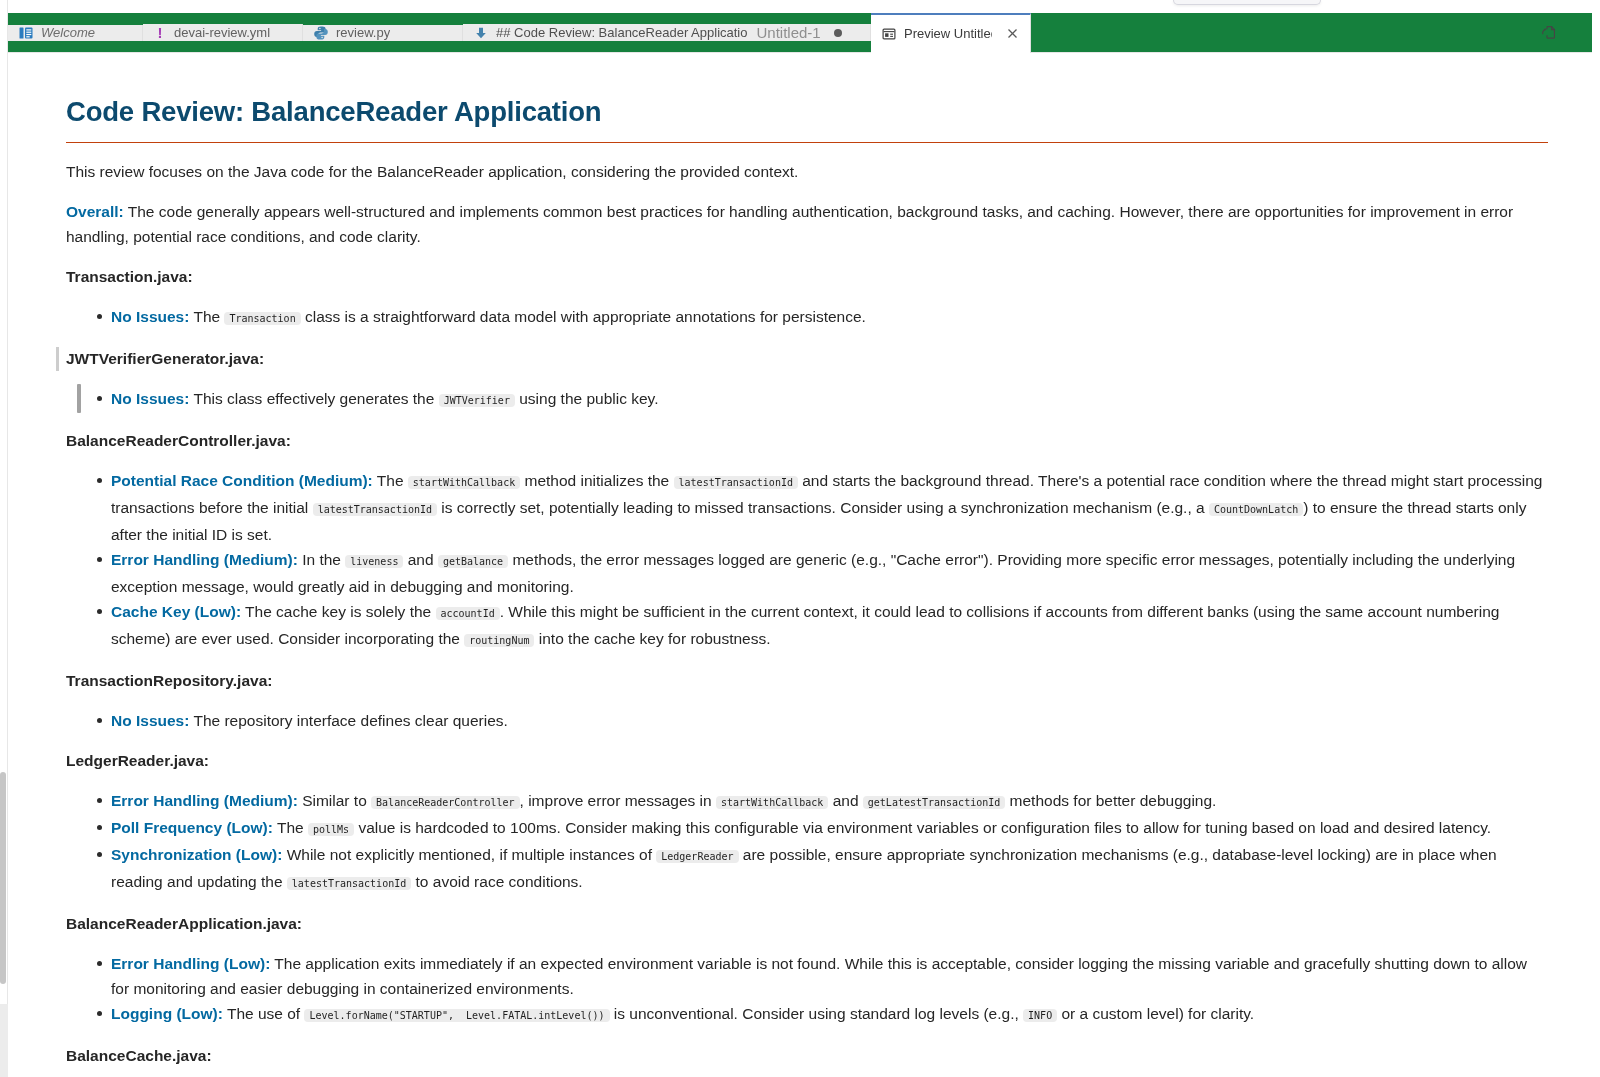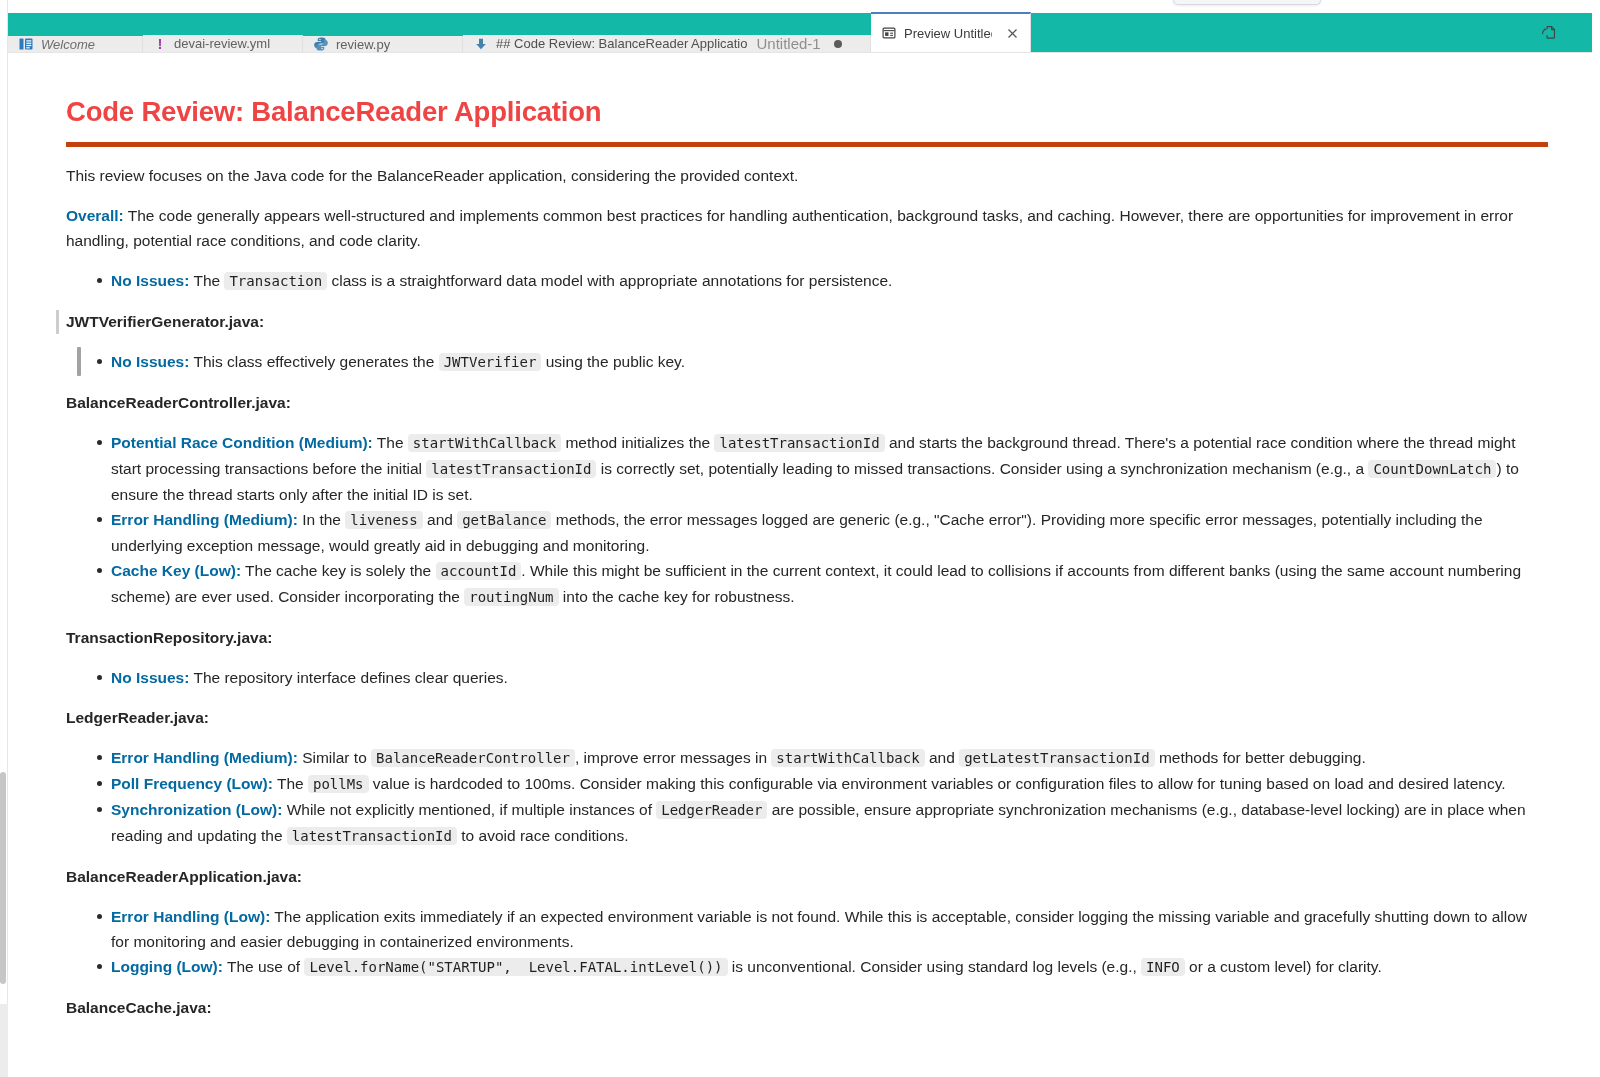--- a/index.html
+++ b/index.html
@@ -7,48 +7,48 @@
     width:1600px;height:1077px;overflow:hidden;background:#ffffff;
     font-family:"Liberation Sans", sans-serif;position:relative;
   }
   
   .left-strip{position:absolute;left:0;top:0;width:8px;height:1077px;background:#fff;border-right:1px solid #e7e7e7;box-sizing:border-box;}
   .left-scroll-thumb{position:absolute;left:0;top:772px;width:6px;height:212px;background:#c6c6c6;border-radius:3px;}
   .left-corner-block{position:absolute;left:0;top:1004px;width:8px;height:73px;background:#ececec;}
   
   .quick-input-edge{position:absolute;left:1173px;top:0;width:148px;height:5px;background:#f6f6f8;border:1px solid #d7d7df;border-top:none;border-radius:0 0 5px 5px;box-sizing:border-box;box-shadow:0 1px 3px rgba(0,0,0,.08);}
   
-  .tabbar{position:absolute;left:8px;top:13px;right:8px;height:39px;background:#14b8a6;border-bottom:1px solid #e6e6e6;display:flex;align-items:flex-end;box-sizing:content-box;}
+  .tabbar{position:absolute;left:8px;top:13px;right:8px;height:39px;background:#15803d;border-bottom:1px solid #e6e6e6;display:flex;align-items:center;box-sizing:content-box;}
   .tab{display:flex;align-items:center;gap:7px;padding:0 10px;background:#ececec;border-right:1px solid #e0e0e0;box-sizing:border-box;font-size:13px;color:#616161;cursor:pointer;overflow:hidden;white-space:nowrap;}
   .tab .tab-label{white-space:nowrap;overflow:hidden;}
   .tab.t1{width:135px;}
   .tab.t1 .tab-label{font-style:italic;color:#6d6d6d;}
   .tab.t2{width:160px;}
   .tab.t3{width:160px;}
   .tab.t4{width:408px;color:#4f4f4f;}
   .tab.active{width:160px;background:#ffffff;color:#3b3b3b;border-top:2px solid #4d7ebd;height:40px;position:relative;z-index:2;}
   .tab-desc{font-size:15px;color:#8f8f8f;margin-left:2px;}
   .modified-dot{width:8px;height:8px;border-radius:50%;background:#5c5c5c;margin-left:6px;flex:0 0 auto;}
   .yaml-glyph{color:#a53cb5;font-weight:700;font-size:15px;width:14px;text-align:center;flex:0 0 auto;}
   .tab-icon{flex:0 0 auto;display:inline-flex;}
   .close-btn{margin-left:6px;display:inline-flex;padding:2px;border-radius:3px;}
   .editor-actions{position:absolute;right:40px;top:13px;height:39px;display:flex;align-items:center;}
   .action-btn{display:inline-flex;padding:3px;border-radius:4px;cursor:pointer;}
   
   .preview{position:absolute;left:8px;top:53px;right:0;bottom:0;background:#fff;overflow:hidden;}
   .md{padding:42px 52px 0 58px;color:#262626;font-size:15.5px;line-height:25px;}
-  .md h1{font-size:27.5px;line-height:33px;font-weight:700;color:#ef4444;margin:0 0 16px 0;padding-bottom:14px;border-bottom:5px solid #c2410c;letter-spacing:-.2px;}
+  .md h1{font-size:27.5px;line-height:33px;font-weight:700;color:#0c4a6e;margin:0 0 16px 0;padding-bottom:14px;border-bottom:1px solid #c2410c;letter-spacing:-.2px;}
   .md p{margin:15px 0;}
   .md p.section-h{font-weight:700;position:relative;}
   .md p.marker-light::before{content:'';position:absolute;left:-10px;top:1px;width:3px;height:24px;background:#cdcdcd;}
   .md ul{margin:15px 0;padding-left:45px;list-style:none;}
   .md li{position:relative;}
   .md li::before{content:'';position:absolute;left:-14px;top:10px;width:5px;height:5px;border-radius:50%;background:#2b2b2b;}
   .active-bar{position:absolute;left:-34px;top:-2px;width:4px;height:29px;background:#a2a2a2;border-radius:1px;}
-  .inline-code{font-family:"DejaVu Sans Mono", monospace;font-size:14px;background:#ececec;border-radius:4px;padding:1px 5px;color:#1f1f1f;white-space:pre-wrap;}
+  .inline-code{font-family:"DejaVu Sans Mono", monospace;font-size:10px;background:#ececec;border-radius:4px;padding:1px 5px;color:#1f1f1f;white-space:pre-wrap;}
   .md strong{font-weight:700;color:#0369a1;}
 </style>
 </head>
 <body>
 
 <div class="quick-input-edge"></div>
 
 <div class="tabbar">
 
   <div class="tab t1">
@@ -122,20 +122,21 @@
     </svg>
   </span>
 </div>
 
 <div class="preview">
   <div class="md" id="md-root">
     <h1>Code Review: BalanceReader Application</h1>
 
   <p>This review focuses on the Java code for the BalanceReader application, considering the provided context.</p>
       <p><strong>Overall:</strong> The code generally appears well-structured and implements common best practices for handling authentication, background tasks, and caching. However, there are opportunities for improvement in error handling, potential race conditions, and code clarity.</p>
+      <p class="section-h">Transaction.java:</p>
       <ul>
         <li><strong>No Issues:</strong> The <span class="inline-code">Transaction</span> class is a straightforward data model with appropriate annotations for persistence.</li>
       </ul>
       <p class="section-h marker-light">JWTVerifierGenerator.java:</p>
       <ul>
         <li><span class="active-bar"></span><strong>No Issues:</strong> This class effectively generates the <span class="inline-code">JWTVerifier</span> using the public key.</li>
       </ul>
       <p class="section-h">BalanceReaderController.java:</p>
       <ul>
         <li><strong>Potential Race Condition (Medium):</strong> The <span class="inline-code">startWithCallback</span> method initializes the <span class="inline-code">latestTransactionId</span> and starts the background thread. There's a potential race condition where the thread might start processing transactions before the initial <span class="inline-code">latestTransactionId</span> is correctly set, potentially leading to missed transactions. Consider using a synchronization mechanism (e.g., a <span class="inline-code">CountDownLatch</span>) to ensure the thread starts only after the initial ID is set.</li>

